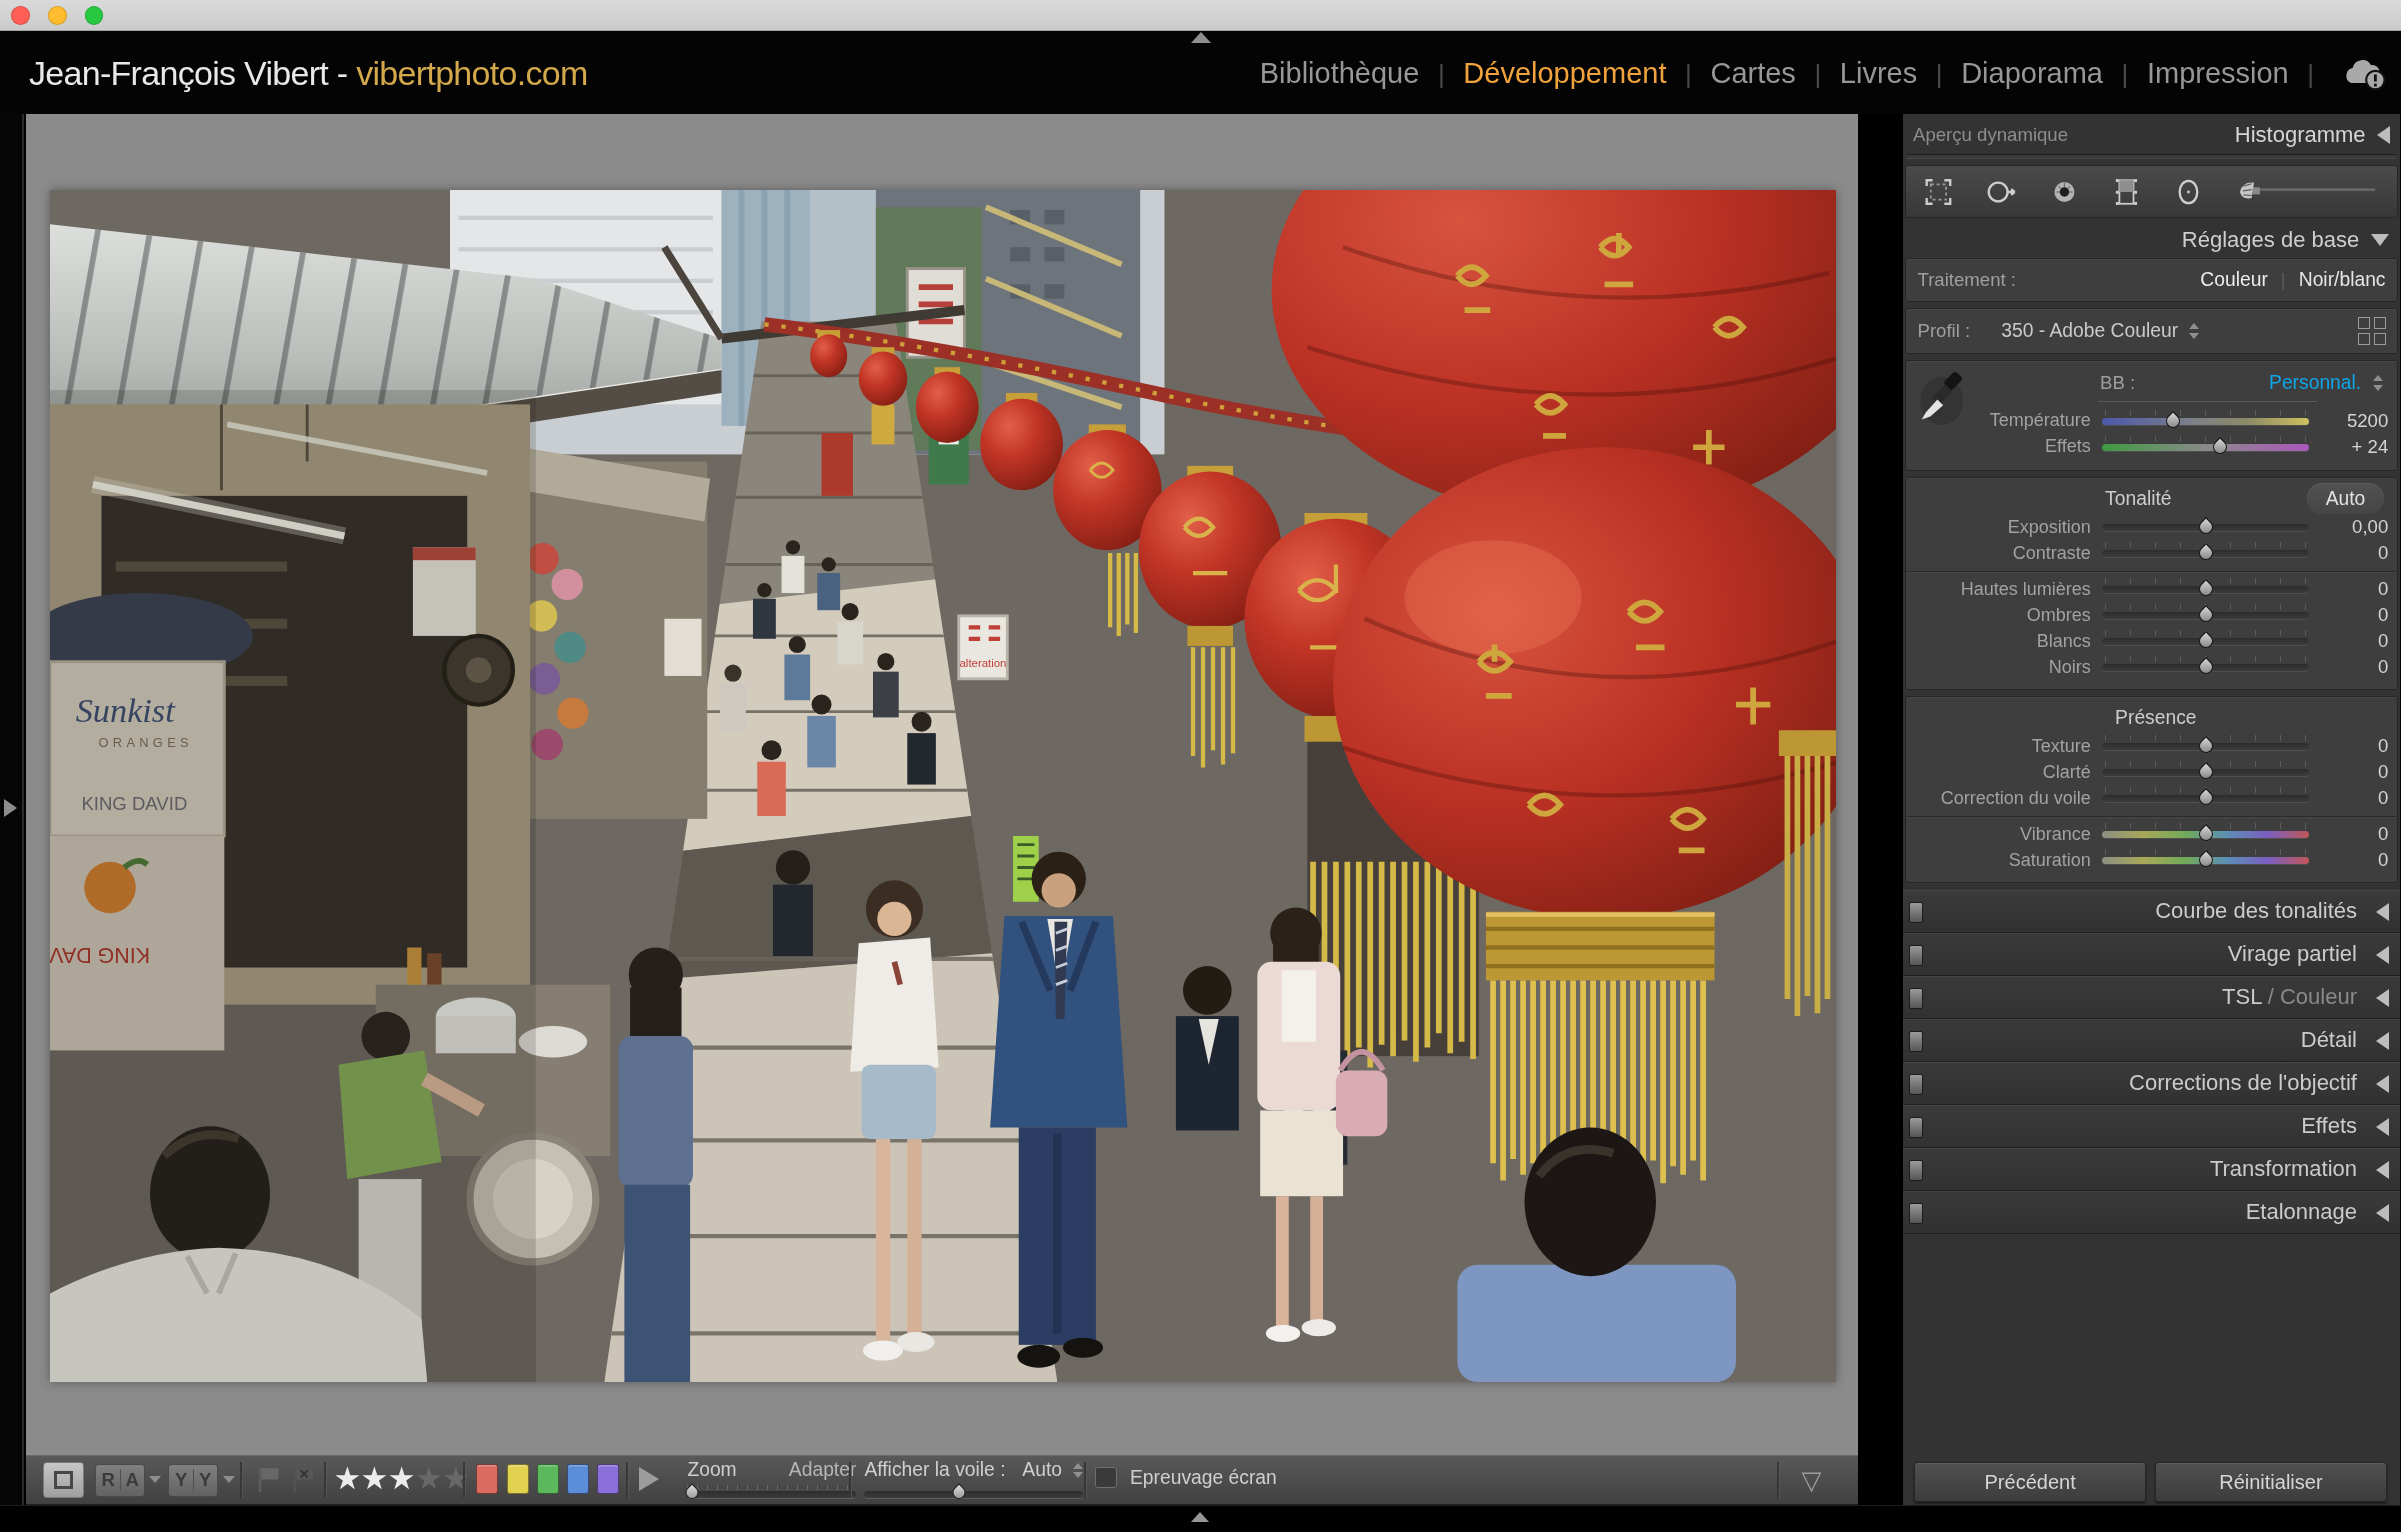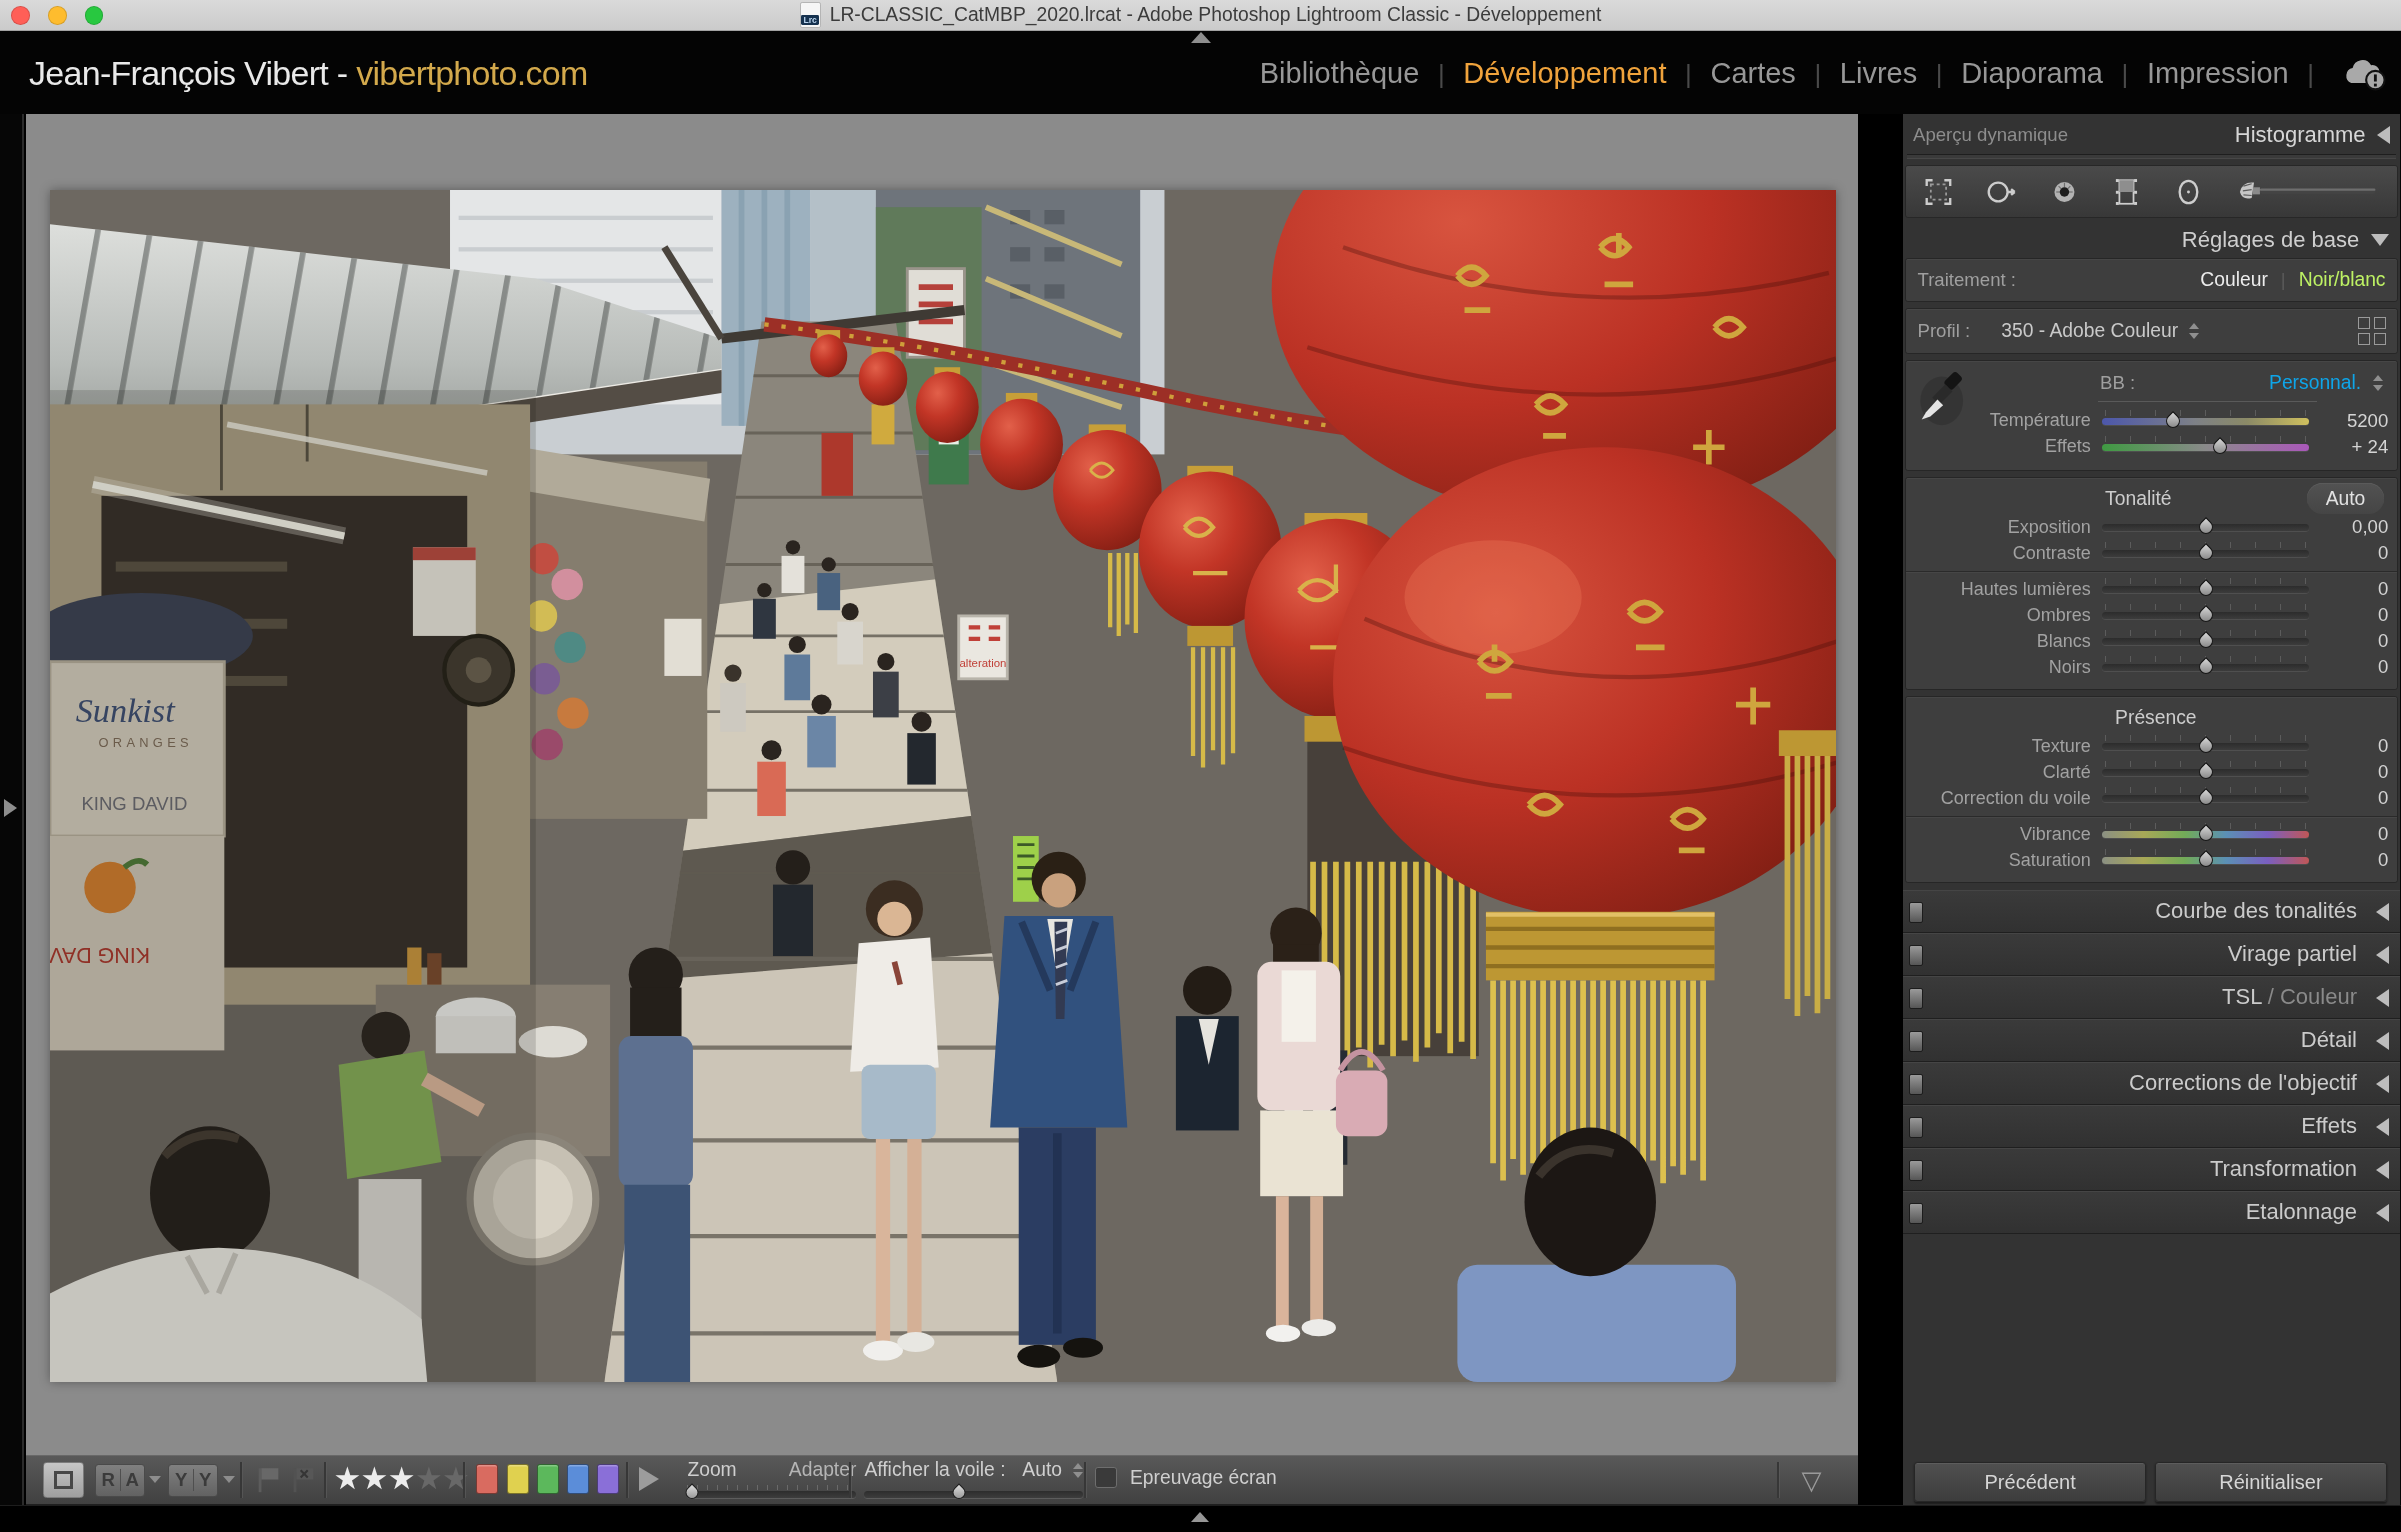--- a/index.html
+++ b/index.html
@@ -93,21 +93,21 @@
   .ridge{height:5.7px;margin:1.4px 3.6px 0 3.6px;background:#3a3a3a;border-top:1.4px solid #1e1e1e;border-bottom:1.4px solid #474747;}
   .toolstrip{height:53px;margin:5.7px 2.1px 0 2.1px;background:linear-gradient(#4a4a4a,#383838);
     border:1.4px solid #272727;border-radius:2.9px;display:flex;align-items:center;padding:0 15.7px;gap:29px;}
   .sec-title{height:26px;margin-top:8.6px;display:flex;align-items:center;justify-content:flex-end;padding-right:11.4px;
     font-size:22px;color:#cecece;gap:11.4px;}
   .box{margin:5.7px 2.1px 0 2.1px;background:#3e3e3e;border:1.4px solid #262626;border-radius:2.9px;
     box-shadow:inset 0 0.7px 0 #4a4a4a;}
   .row-flex{display:flex;align-items:center;}
   .lab{font-size:18.6px;color:#9f9f9f;}
   .val-strong{font-size:19.3px;color:#ececec;}
-  .val-dim{font-size:19.3px;color:#bef264;}
+  .val-dim{font-size:19.3px;color:#e5e5e5;}
   .pipe{color:#5a5a5a;font-size:18.6px;margin:0 13px;}
   .treat{height:44px;padding:0 11.4px;gap:6px;}
   .profil-row{height:46px;padding:0 11.4px;}
   .stepper{display:inline-flex;flex-direction:column;gap:3.6px;margin-left:11.4px;}
   .stepper i{width:0;height:0;border-left:5.7px solid transparent;border-right:5.7px solid transparent;}
   .stepper i.up{border-bottom:6.4px solid #8f8f8f;}
   .stepper i.dn{border-top:6.4px solid #8f8f8f;}
   .gridicon{margin-left:auto;display:grid;grid-template-columns:11.4px 11.4px;grid-gap:4.3px;}
   .gridicon i{width:11.4px;height:11.4px;border:1.4px solid #9a9a9a;}
   .wb-box{padding:5.7px 0 10px 0;position:relative;}
@@ -157,26 +157,20 @@
 <div class="app">
 
   <div class="titlebar">
     <span class="tl-dots">
   <span class="tl-dot" style="background: rgb(255, 95, 87);"></span>
 
   <span class="tl-dot" style="background: rgb(254, 188, 46);"></span>
 
   <span class="tl-dot" style="background: rgb(40, 200, 64);"></span>
 </span>
-    <span class="doc-title">
-      <span class="doc-icon">
-          <b>Lrc</b>
-        </span>
-      <span>LR-CLASSIC_CatMBP_2020.lrcat - Adobe Photoshop Lightroom Classic - Développement</span>
-    </span>
   </div>
 
   <div class="modulebar">
     <span class="top-arrow"></span>
     <span class="identity">
       <span>Jean-François Vibert - </span><span class="site">vibertphoto.com</span>
     </span>
     <span class="modules">
       <span style="display:contents">
   <span class="mod">Bibliothèque</span>

